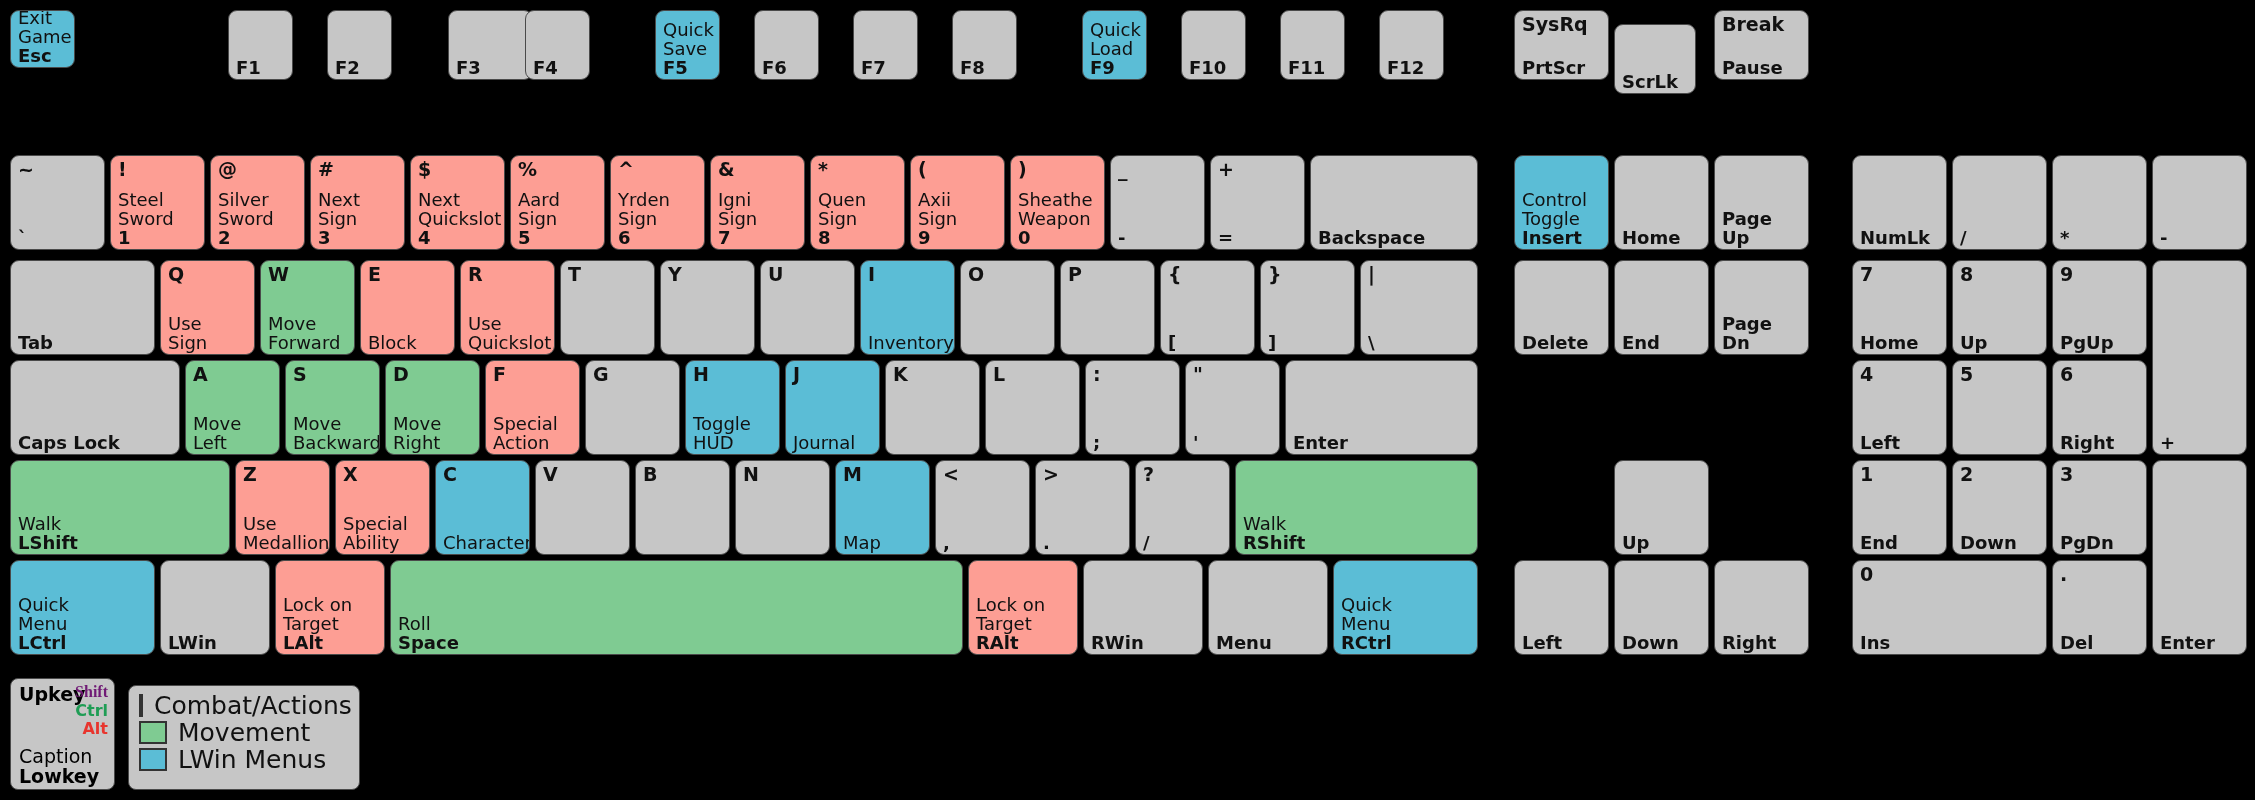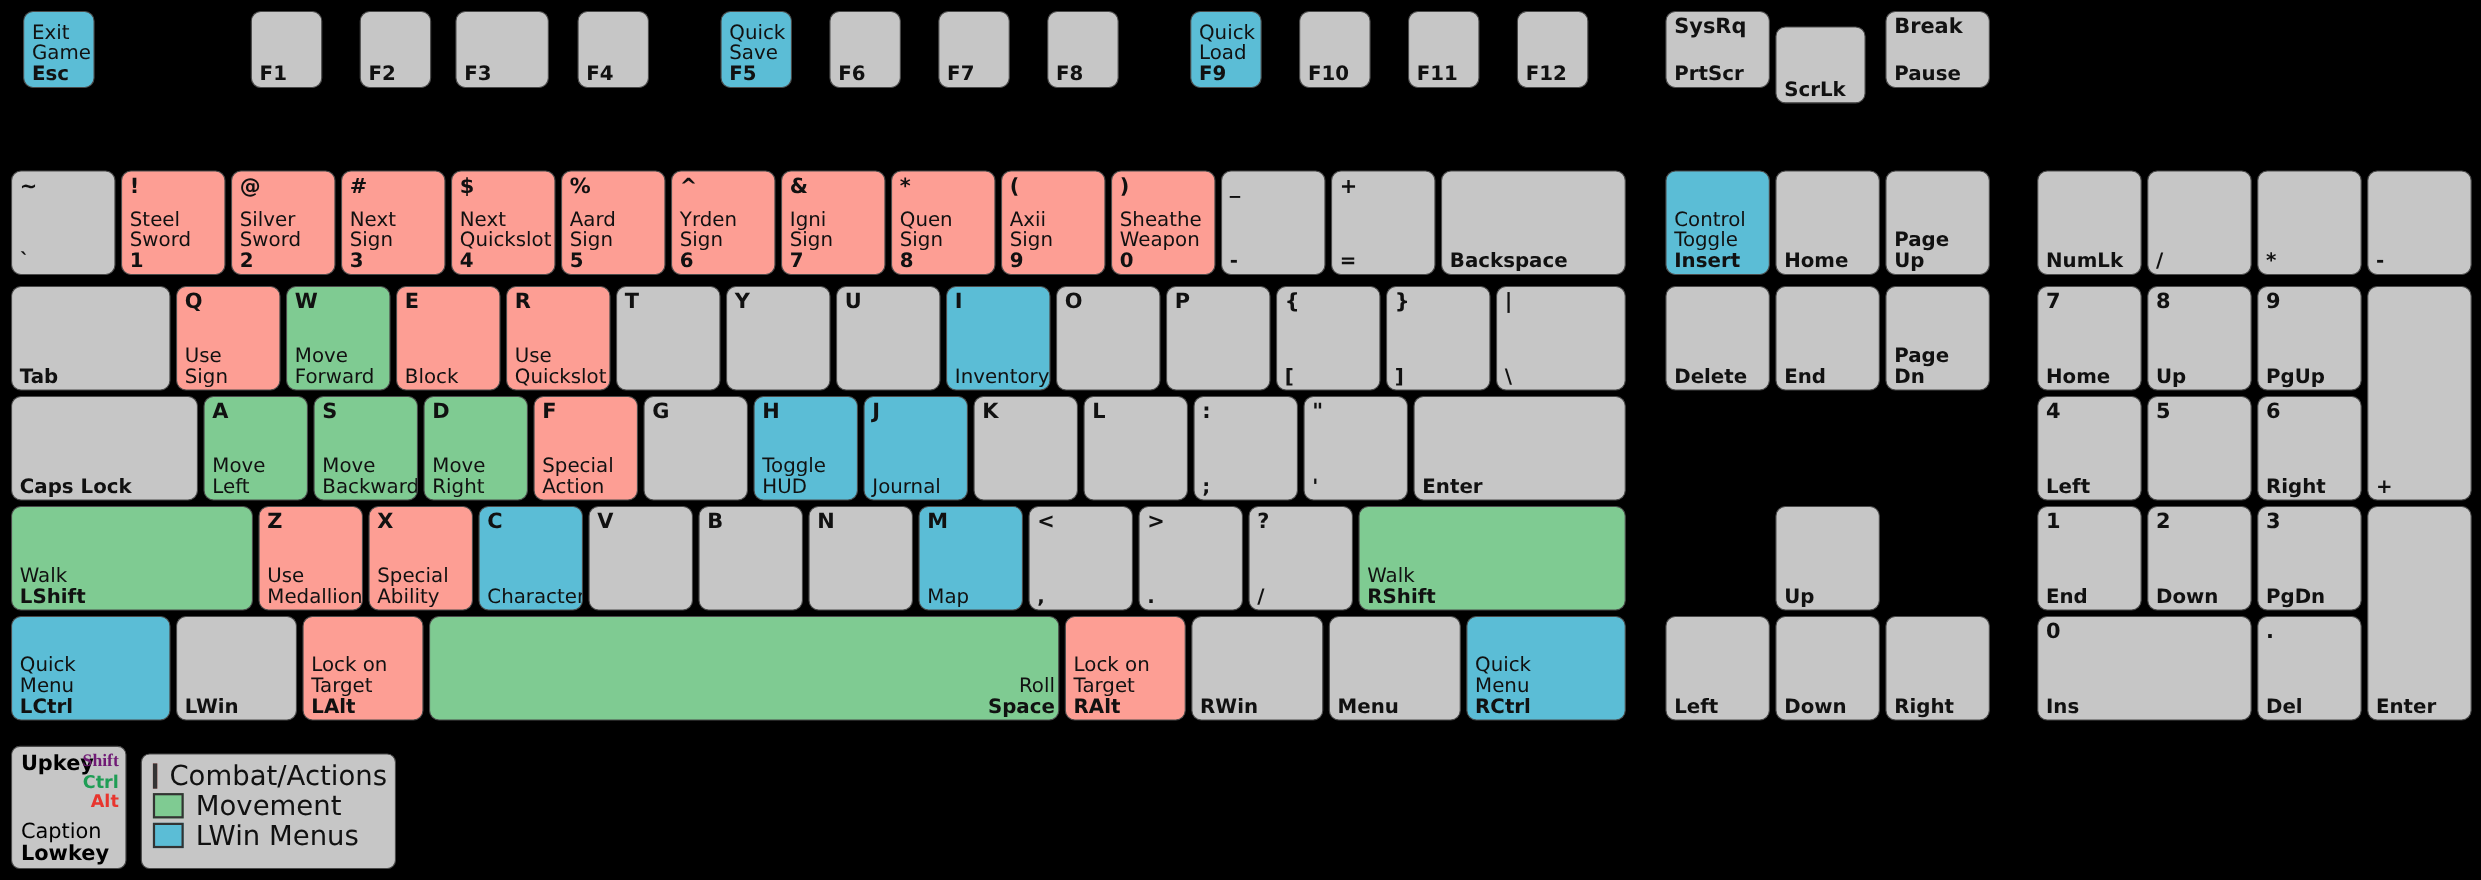--- a/index.html
+++ b/index.html
@@ -62,38 +62,38 @@
     padding:6px 10px;
   }
   .lrow{display:flex;align-items:center;height:27px;}
   .lsw{width:28px;height:23px;border:2px solid #333;box-sizing:border-box;margin-right:11px;}
   .ltext{font-size:25px;color:#111;line-height:27px;}
 </style>
 </head>
 <body>
 
 <div id="kb">
-    <div class="key menus" style="left: 21px; top: 10px; width: 65px; height: 70px;">
+    <div class="key menus" style="left: 10px; top: 10px; width: 65px; height: 58px;">
       <div class="cap">
         <span class="line">Exit</span>
         <span class="line">Game</span>
         <span class="lowkey">Esc</span>
       </div>
     </div>
     <div class="key blank" style="left: 228px; top: 10px; width: 65px; height: 70px;">
       <div class="cap">
         <span class="lowkey">F1</span>
       </div>
     </div>
     <div class="key blank" style="left: 327px; top: 10px; width: 65px; height: 70px;">
       <div class="cap">
         <span class="lowkey">F2</span>
       </div>
     </div>
-    <div class="key blank" style="left: 414px; top: 10px; width: 85px; height: 70px;">
+    <div class="key blank" style="left: 448px; top: 10px; width: 85px; height: 70px;">
       <div class="cap">
         <span class="lowkey">F3</span>
       </div>
     </div>
     <div class="key blank" style="left: 525px; top: 10px; width: 65px; height: 70px;">
       <div class="cap">
         <span class="lowkey">F4</span>
       </div>
     </div>
     <div class="key menus" style="left: 655px; top: 10px; width: 65px; height: 70px;">
@@ -593,21 +593,21 @@
         <span class="lowkey">LWin</span>
       </div>
     </div>
     <div class="key combat" style="left: 275px; top: 560px; width: 110px; height: 95px;">
       <div class="cap">
         <span class="line">Lock on</span>
         <span class="line">Target</span>
         <span class="lowkey">LAlt</span>
       </div>
     </div>
-    <div class="key movement" style="left: 390px; top: 560px; width: 573px; height: 95px; text-align: right;">
+    <div class="key movement" style="left: 390px; top: 560px; width: 573px; height: 95px;">
       <div class="cap">
         <span class="line">Roll</span>
         <span class="lowkey">Space</span>
       </div>
     </div>
     <div class="key combat" style="left: 968px; top: 560px; width: 110px; height: 95px;">
       <div class="cap">
         <span class="line">Lock on</span>
         <span class="line">Target</span>
         <span class="lowkey">RAlt</span>

